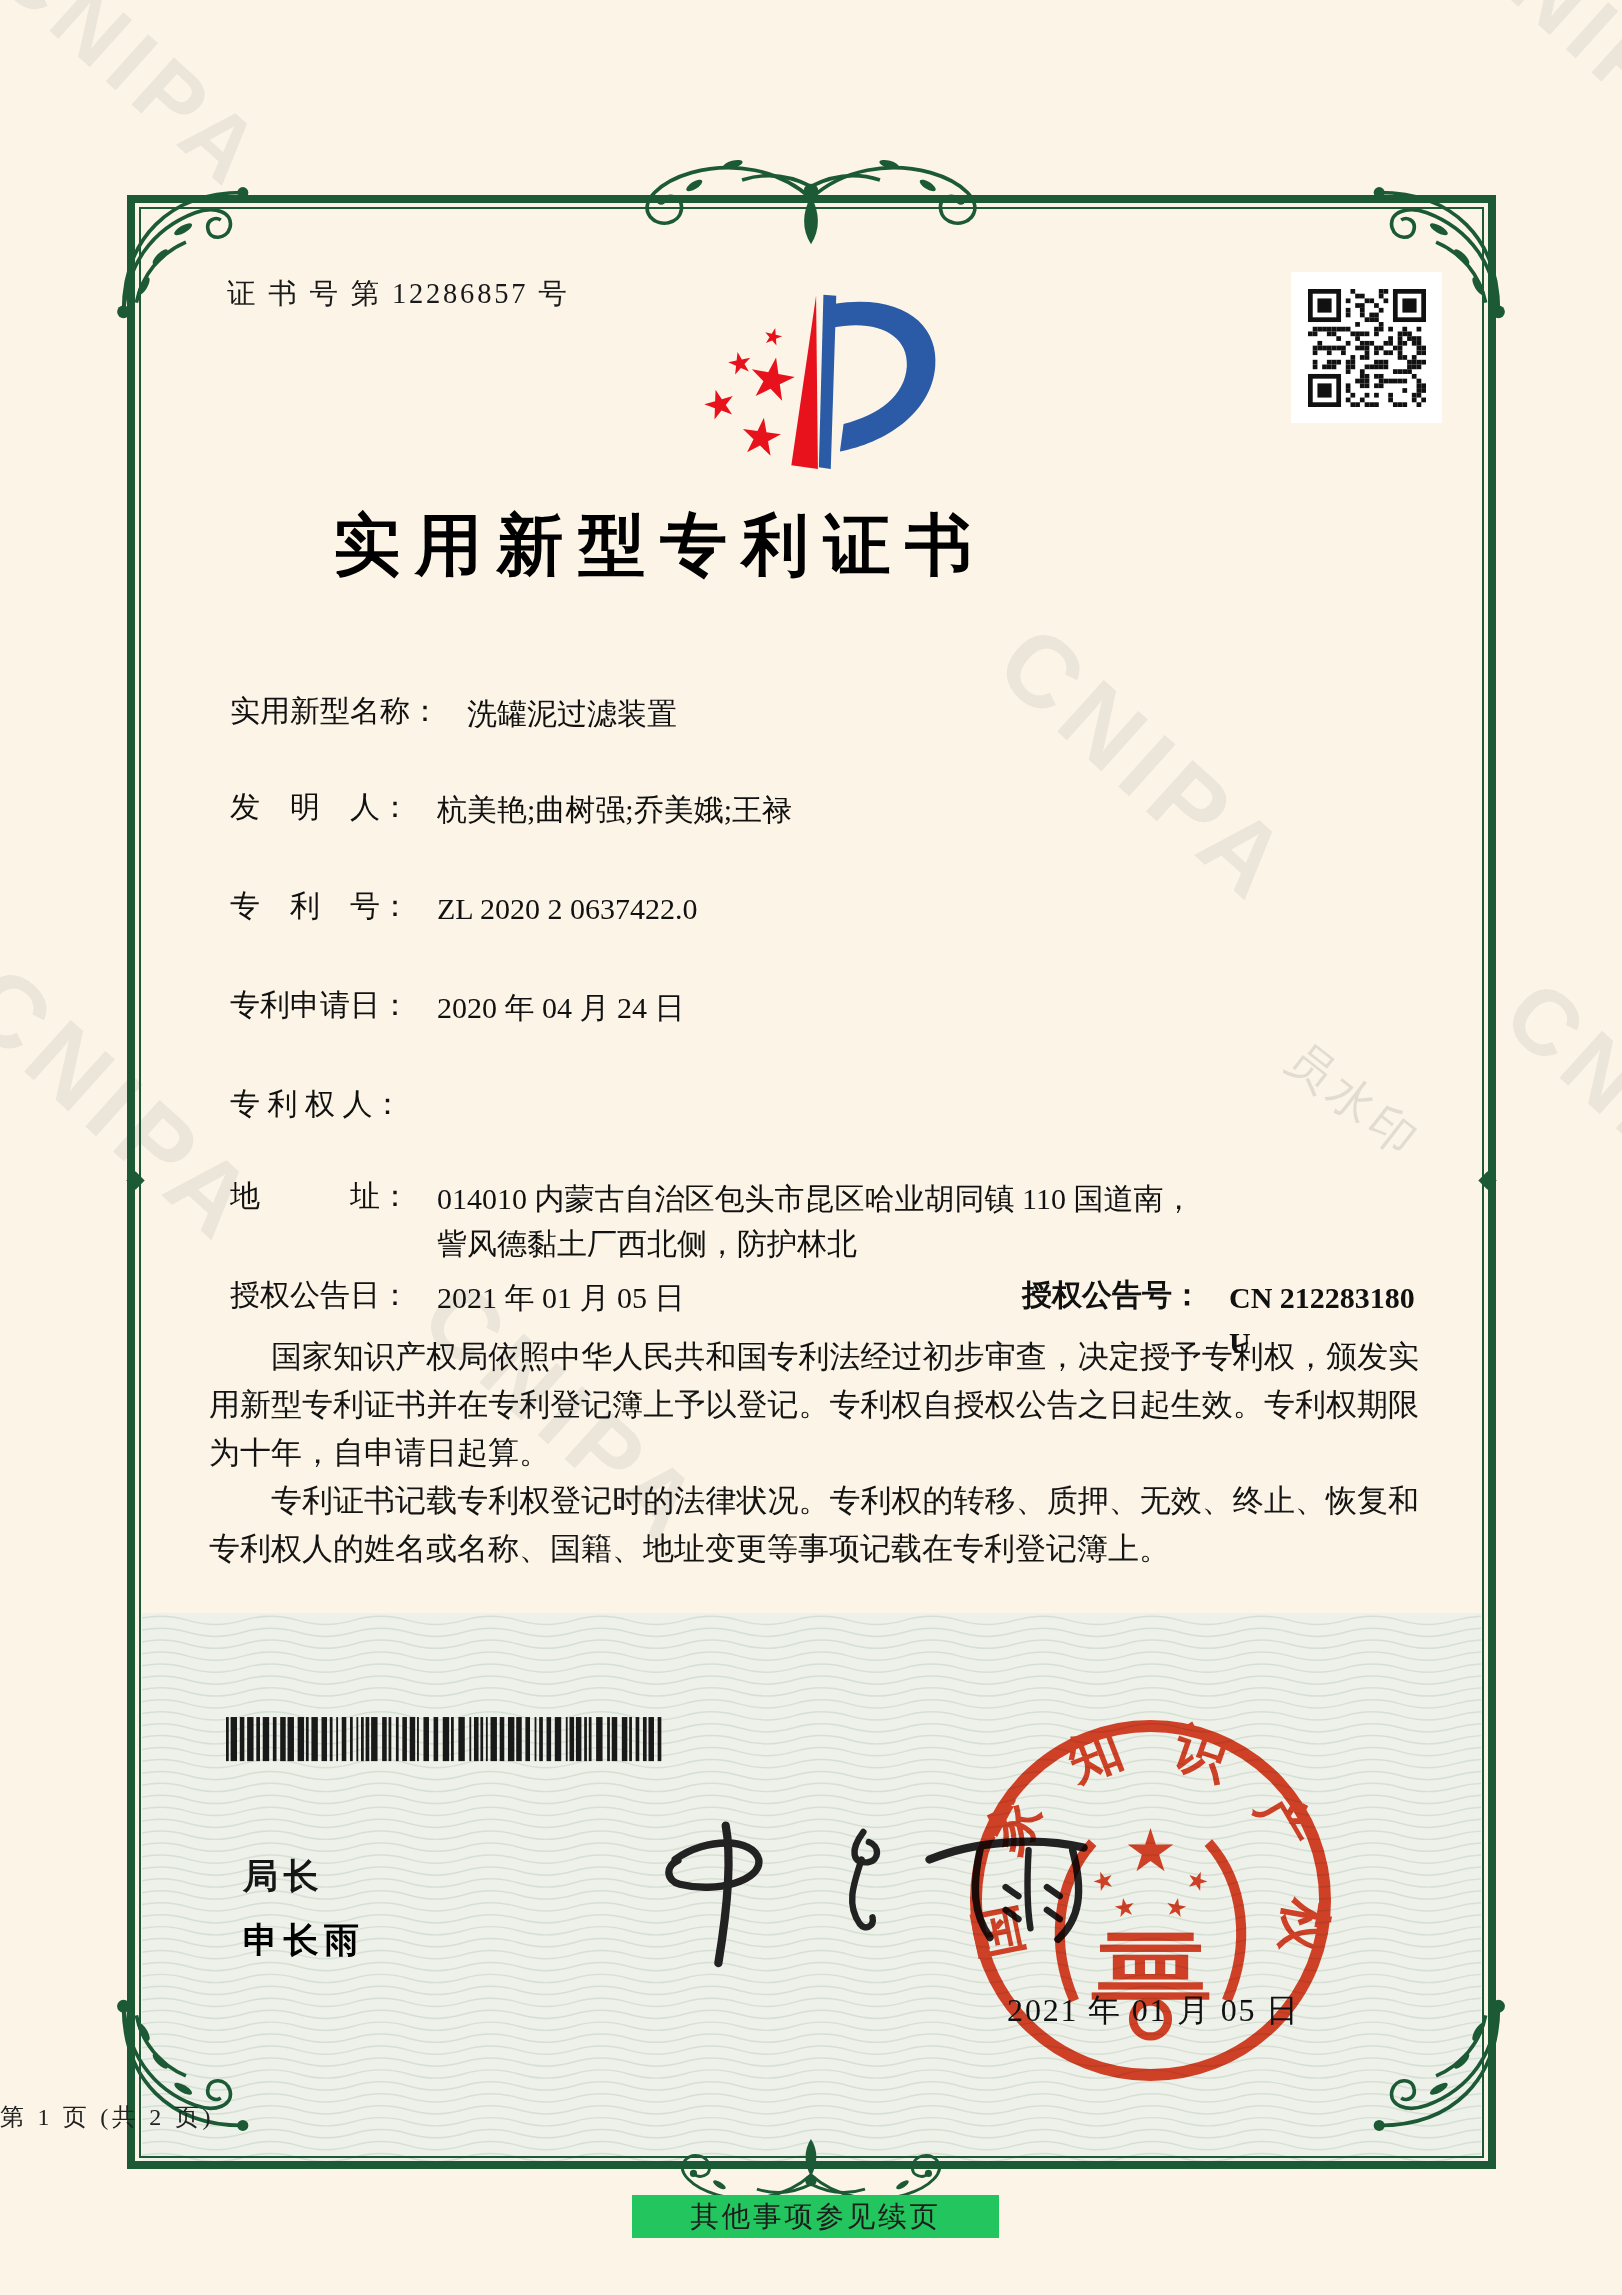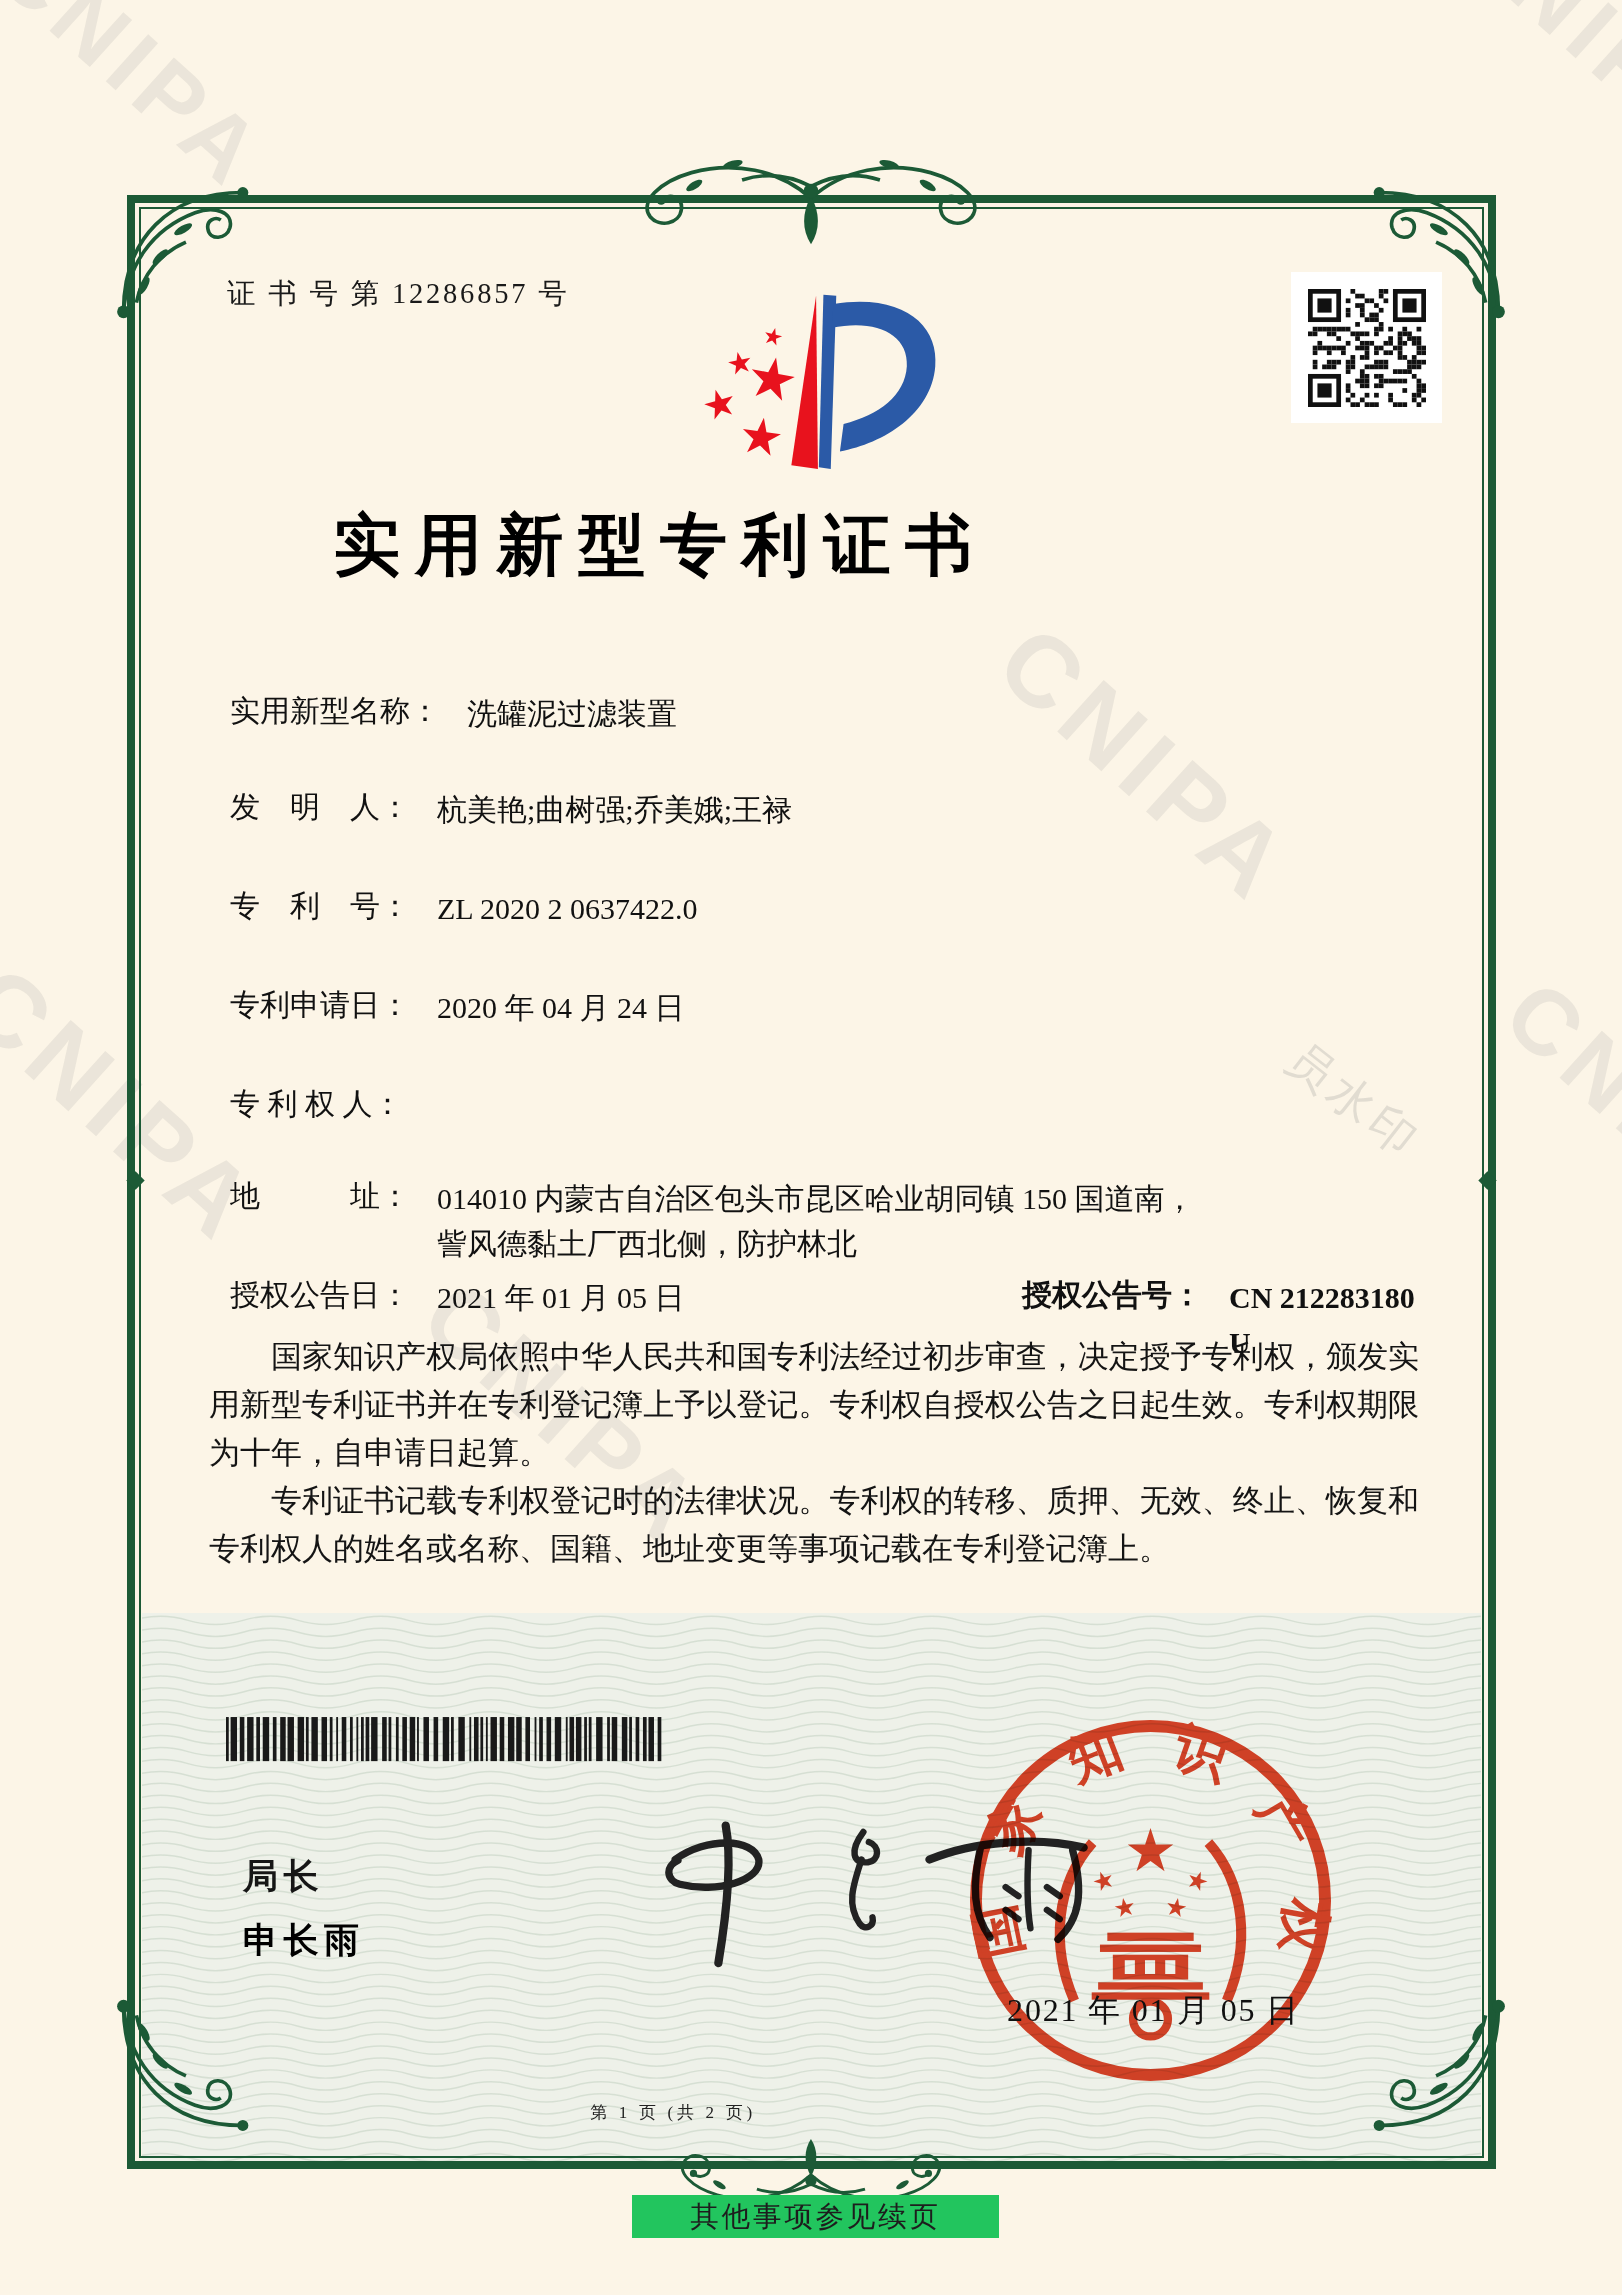--- a/index.html
+++ b/index.html
@@ -64,22 +64,22 @@
   .sig-name{position:absolute;left:243px;top:1917px;font-size:35px;letter-spacing:5.5px;
       font-family:"Liberation Sans","DejaVu Sans",sans-serif;font-weight:600;color:#000000;z-index:5;}
   .sig-hand{position:absolute;left:588px;top:1809px;z-index:5;}
 
   
   .seal{position:absolute;left:964px;top:1714px;z-index:6;mix-blend-mode:multiply;opacity:.96;}
   .seal-date{position:absolute;left:970px;top:1989px;width:367px;text-align:center;
       font-size:32px;letter-spacing:1.8px;color:#101010;z-index:7;}
 
   
-  .page-note{position:absolute;left:0;top:2101px;width:1346px;text-align:center;
-      font-size:17px;letter-spacing:3.7px;color:#222;z-index:5;}
+  .page-note{position:absolute;left:0;top:2101px;width:1346px;
+      font-size:24px;letter-spacing:3.7px;color:#222;z-index:5;}
   .cont-strip{position:absolute;left:632px;top:2195px;width:367px;height:43px;background:#22c55e;
       z-index:7;display:flex;align-items:center;justify-content:center;}
   .cont-note{font-size:28.5px;letter-spacing:2.8px;color:#1d1d1d;}
 </style>
 </head>
 <body>
 
 <div class="page">
 
   <div class="wave-band">
@@ -431,21 +431,21 @@
     </div>
     <div class="frow" style="top:294px">
       <span class="flabel">专利申请日：</span>
       <span class="fvalue">2020 年 04 月 24 日</span>
     </div>
     <div class="frow" style="top:393px">
       <span class="flabel">专 利 权 人：</span>
     </div>
     <div class="frow" style="top:485px">
       <span class="flabel">地　　　址：</span>
-      <span class="fvalue">014010 内蒙古自治区包头市昆区哈业胡同镇 150 国道南，
+      <span class="fvalue">014010 内蒙古自治区包头市昆区哈业胡同镇 110 国道南，
 訾风德黏土厂西北侧，防护林北</span>
     </div>
     <div class="frow" style="top:584px">
       <span class="flabel">授权公告日：</span>
       <span class="fvalue">2021 年 01 月 05 日</span>
       <span class="grant-pair2">
         <span class="flabel">授权公告号：</span>
         <span class="fvalue">CN 212283180 U</span>
       </span>
     </div>

